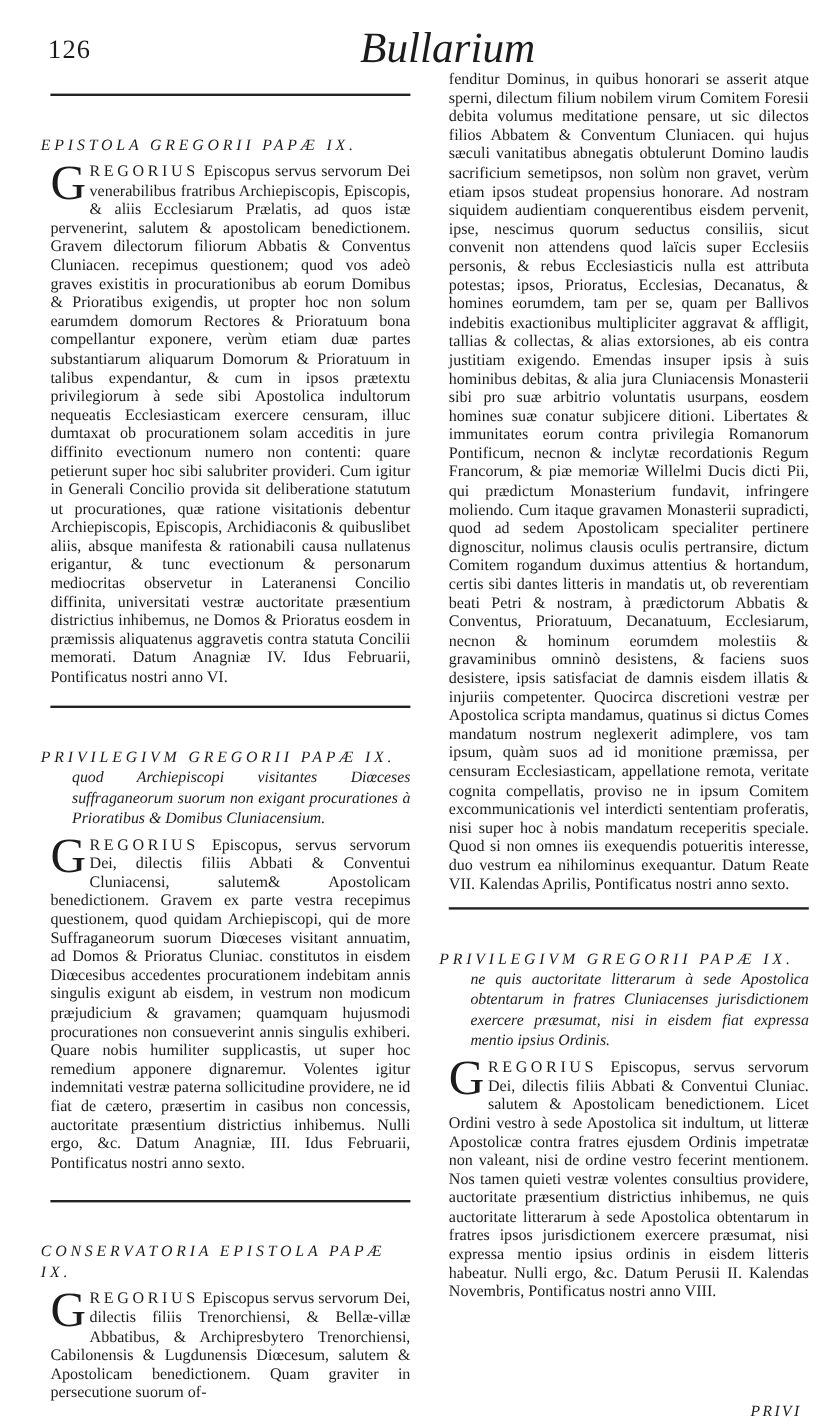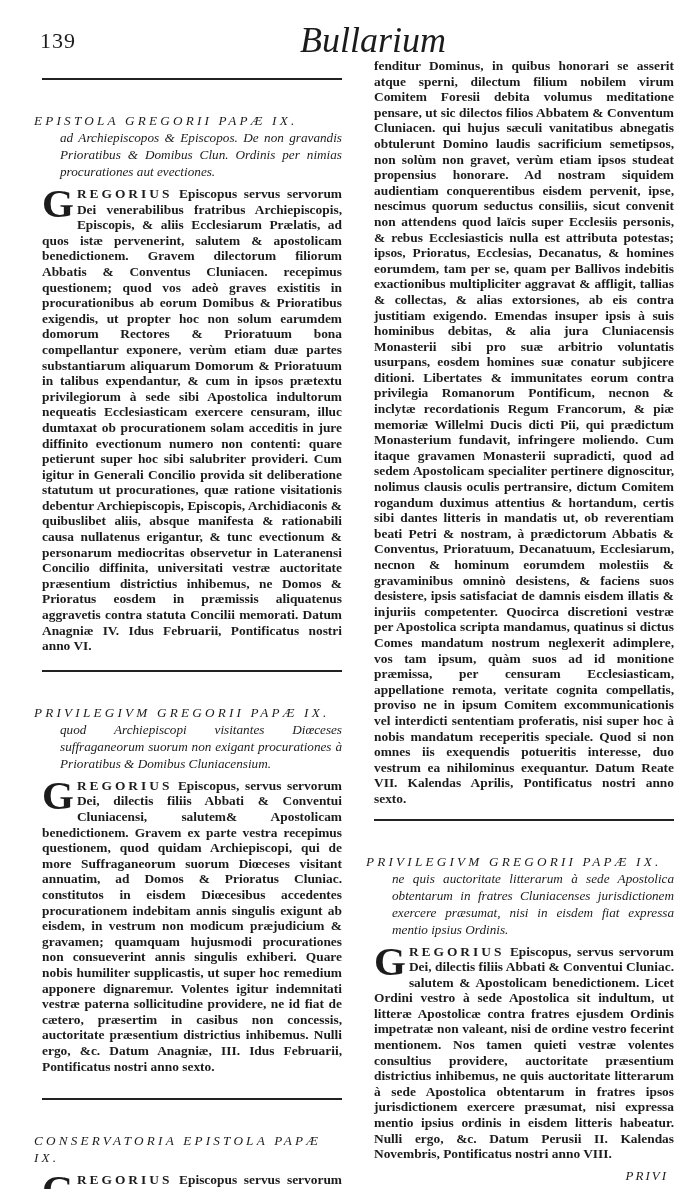--- a/index.html
+++ b/index.html
@@ -30,46 +30,44 @@
     display: block; letter-spacing: 3.2px; 
     margin-left: -8px;
     margin-top: 32px;
   }
   .title .sub {
     display: block; padding-left: 18px; text-align: justify; text-align-last: left;
   }
   .body {
     font-size: 13.4px; line-height: 15.6px; text-align: justify;
     margin: 6px 0 0 0;
-    font-weight: bold;
   }
   .body .dropcap {
     float: left; font-size: 41px; line-height: 32px; margin: 1px 3px 0 0;
     font-family: "Liberation Serif", serif;
   }
   .body .caps { letter-spacing: 3px; }
   .catchword {
     position: absolute; right: 26px; top: 1146px;
     font-style: italic; font-size: 13px; letter-spacing: 2px; margin-top: 22px;
   }
   .gap { height: 10px; }
 </style>
 </head>
 <body>
 
 <div>
-  <div class="page-number">139</div>
+  <div class="page-number">126</div>
   <div class="running-head">Bullarium</div>
 
   <div class="col col-left">
     <div class="rule"></div>
     <div>
       <div class="title">
         <span class="lead">EPISTOLA GREGORII PAPÆ IX.</span>
-        <span class="sub">ad Archiepiscopos &amp; Episcopos. De non gravandis Prioratibus &amp; Domibus Clun. Ordinis per nimias procurationes aut evectiones.</span>
       </div>
       <p class="body"><span class="dropcap">G</span><span class="caps">REGORIUS</span><span> Episcopus servus servorum Dei venerabilibus fratribus Archiepiscopis, Episcopis, &amp; aliis Ecclesiarum Prælatis, ad quos istæ pervenerint, salutem &amp; apostolicam benedictionem. Gravem dilectorum filiorum Abbatis &amp; Conventus Cluniacen. recepimus questionem; quod vos adeò graves existitis in procurationibus ab eorum Domibus &amp; Prioratibus exigendis, ut propter hoc non solum earumdem domorum Rectores &amp; Prioratuum bona compellantur exponere, verùm etiam duæ partes substantiarum aliquarum Domorum &amp; Prioratuum in talibus expendantur, &amp; cum in ipsos prætextu privilegiorum à sede sibi Apostolica indultorum nequeatis Ecclesiasticam exercere censuram, illuc dumtaxat ob procurationem solam acceditis in jure diffinito evectionum numero non contenti: quare petierunt super hoc sibi salubriter provideri. Cum igitur in Generali Concilio provida sit deliberatione statutum ut procurationes, quæ ratione visitationis debentur Archiepiscopis, Episcopis, Archidiaconis &amp; quibuslibet aliis, absque manifesta &amp; rationabili causa nullatenus erigantur, &amp; tunc evectionum &amp; personarum mediocritas observetur in Lateranensi Concilio diffinita, universitati vestræ auctoritate præsentium districtius inhibemus, ne Domos &amp; Prioratus eosdem in præmissis aliquatenus aggravetis contra statuta Concilii memorati. Datum Anagniæ IV. Idus Februarii, Pontificatus nostri anno VI.</span></p>
     </div>
 
     <div class="gap"></div>
     <div class="rule"></div>
     <div>
       <div class="title">
         <span class="lead">PRIVILEGIVM GREGORII PAPÆ IX.</span>
         <span class="sub">quod Archiepiscopi visitantes Diœceses suffraganeorum suorum non exigant procurationes à Prioratibus &amp; Domibus Cluniacensium.</span>

